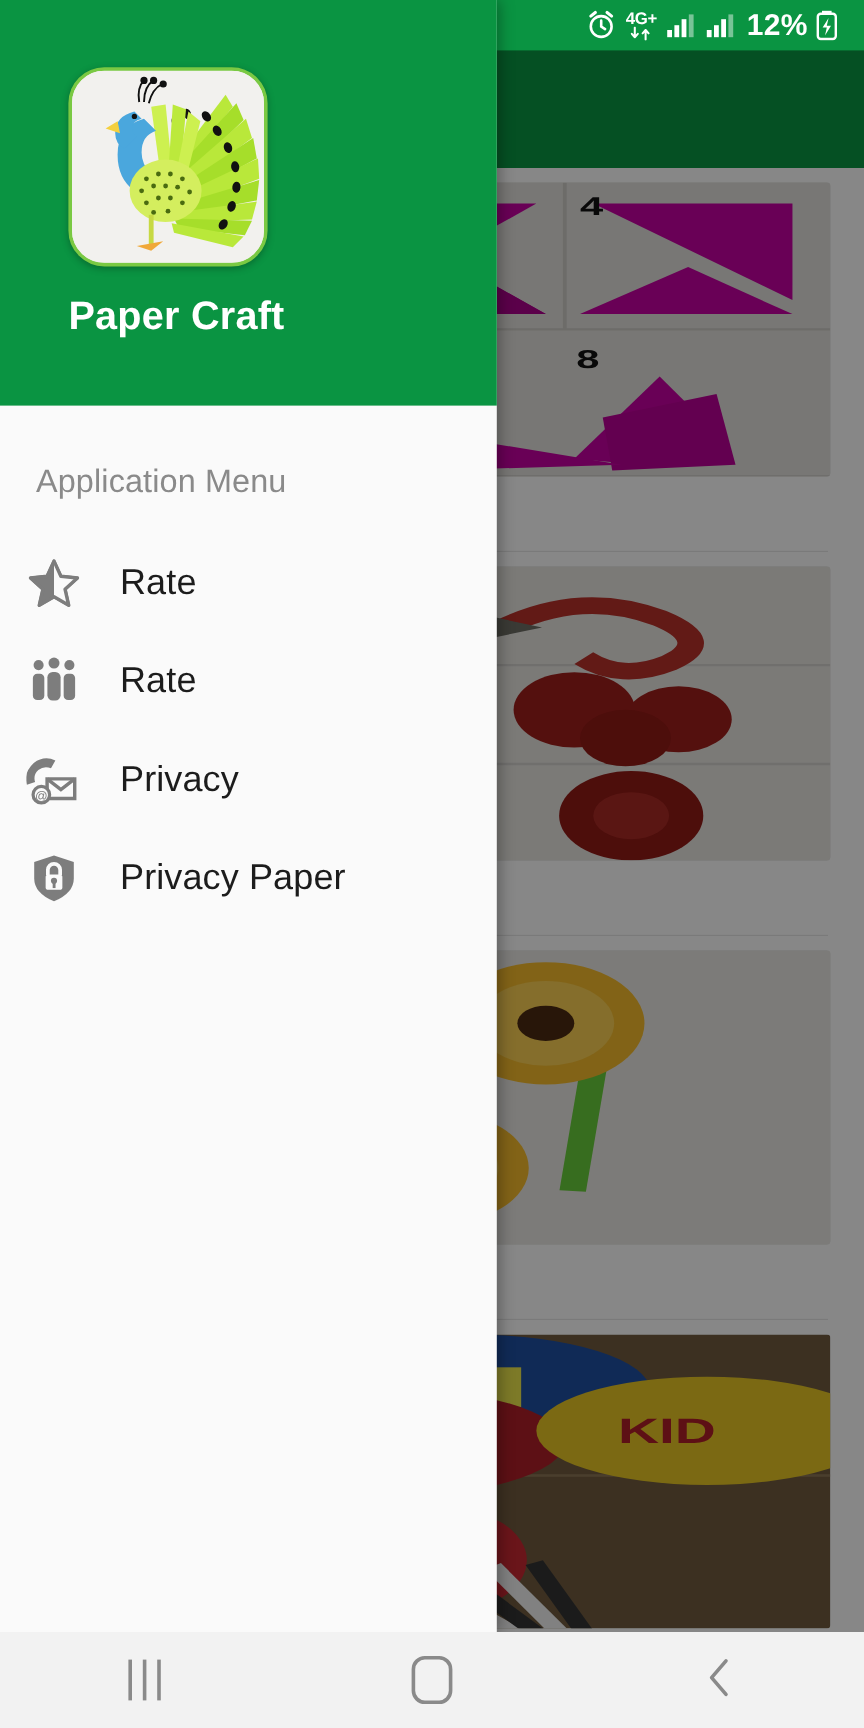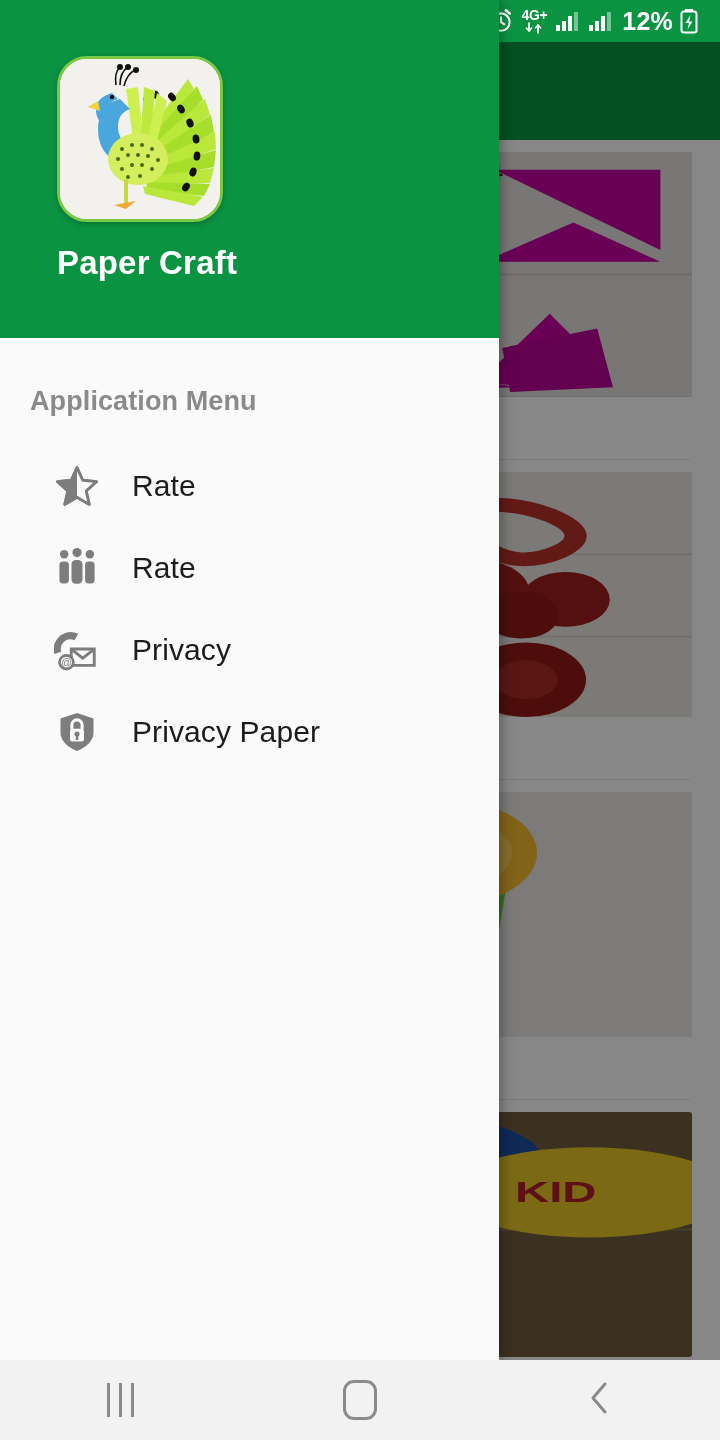--- a/index.html
+++ b/index.html
@@ -43,42 +43,42 @@
   .sb-right { margin-left:auto; display:flex; align-items:center; gap:7px; }
   .sb-clock { font-size:25px; letter-spacing:.2px; }
   .sb-ico { display:inline-flex; align-items:center; }
   .sb-dot { width:5px; height:5px; border-radius:50%; background:#ffffff; opacity:.95; margin-left:6px; }
   .sb-net { display:flex; flex-direction:column; align-items:center; line-height:1; }
   .sb-net-label { font-size:14px; font-weight:bold; letter-spacing:-.3px; }
   .sb-battery-text { font-size:25px; letter-spacing:.2px; margin-left:2px;font-weight:bold; }
 
   
   #drawer {
-    position:absolute; left:0; top:0; width:499px; height:1360px; z-index:50;
+    position:absolute; left:0; top:0; width:414px; height:1360px; z-index:50;
     background:#fafafa; box-shadow:2px 0 12px rgba(0,0,0,.35);
     display:flex; flex-direction:column;
   }
   #drawer-header {
     height:338px; background:#0a9442; padding:56px 0 0 57px;
     display:flex; flex-direction:column; position:relative;
   }
   #app-icon {
     width:166px; height:166px; border-radius:30px; background:#f1f1ee;
     border:3px solid #7ac943; overflow:hidden; box-shadow:0 2px 6px rgba(0,0,0,.25);
   }
   #app-icon svg { display:block; width:100%; height:100%; }
   #drawer-app-name {
     color:#ffffff; font-size:33px; font-weight:bold; margin-top:22px; letter-spacing:.2px;
   }
   #menu-section-title {
-    color:#8a8a8a; font-size:27px; padding:48px 0 0 30px; letter-spacing:.1px;font-weight:bold;
+    color:#8a8a8a; font-size:27px; padding:48px 0 0 30px; letter-spacing:.1px;
   }
   #menu-list { margin-top:28px; }
   .menu-item {
-    display:flex; align-items:center; height:82px; padding-left:50px; cursor:pointer;
+    display:flex; align-items:center; height:82px; padding-left:18px; cursor:pointer;
   }
   .menu-icon {
     width:54px; height:54px; display:flex; align-items:center; justify-content:center; flex:0 0 54px;
   }
   .menu-icon svg { display:block; }
   .menu-label { font-size:30px; color:#1c1c1c; margin-left:28px; letter-spacing:.1px; }
 
   
   #nav-bar {
     position:absolute; left:0; bottom:0; width:720px; height:80px; z-index:60;

